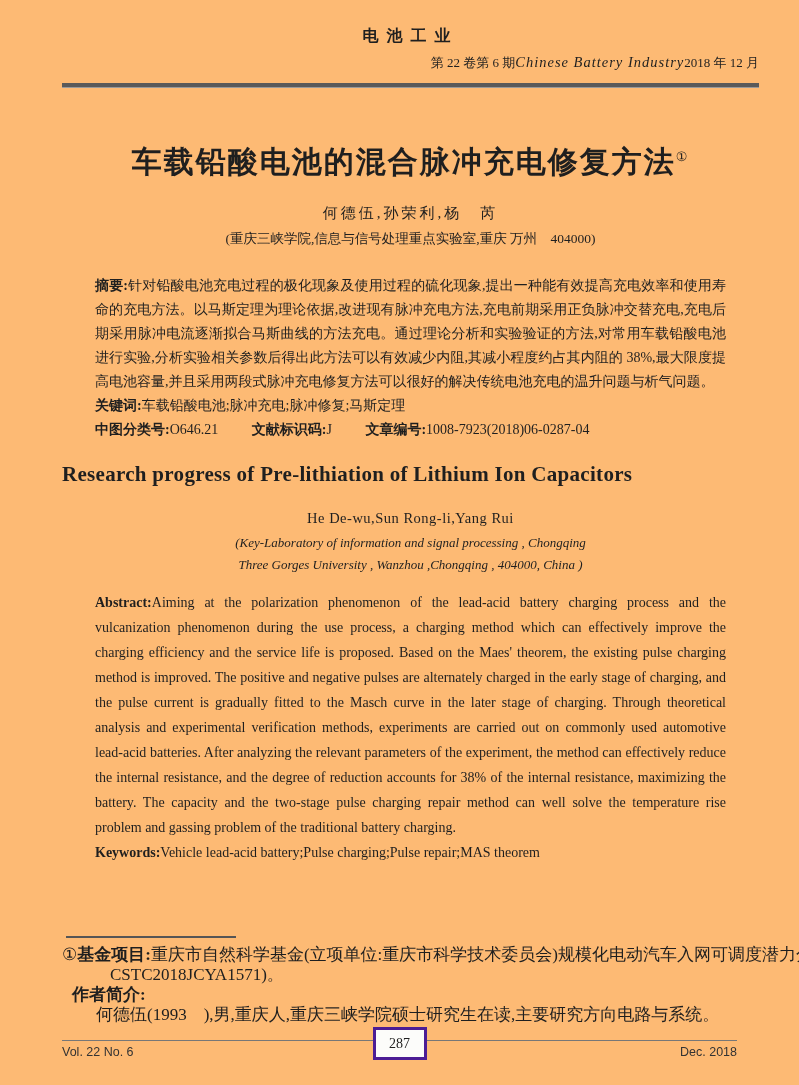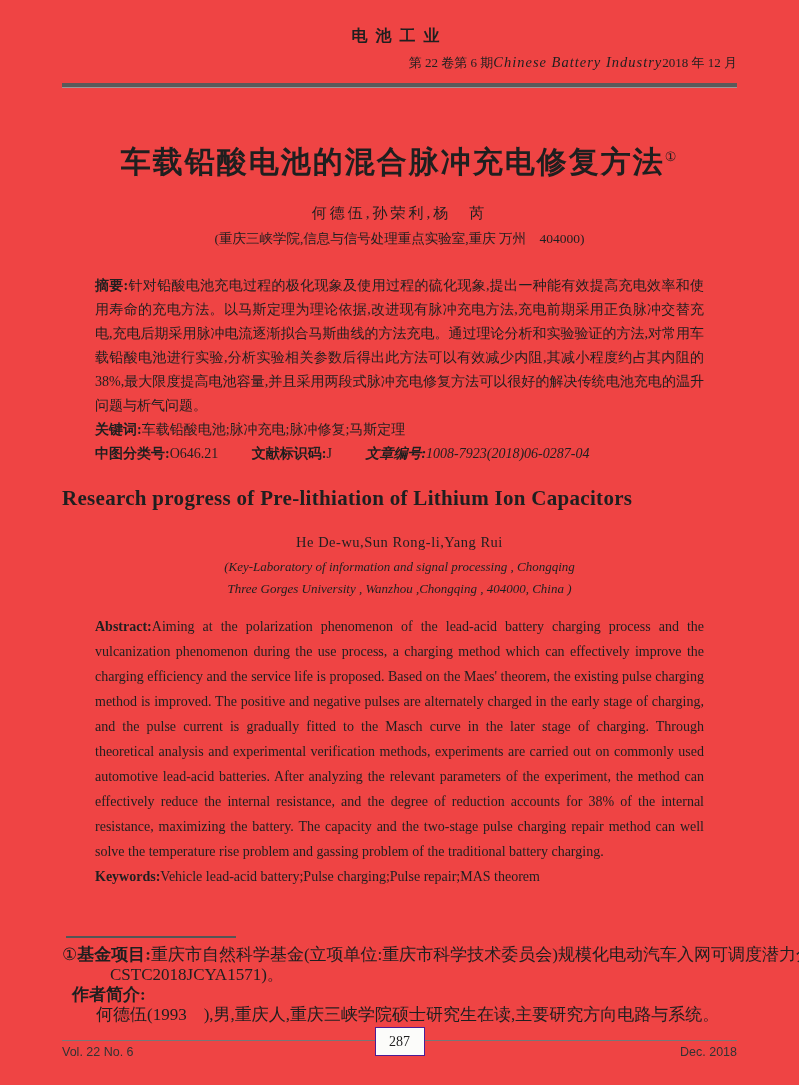--- a/index.html
+++ b/index.html
@@ -1,24 +1,24 @@
 <!DOCTYPE html>
 <html><head>
 <meta charset="utf-8">
 <style>
   html,body { margin:0; padding:0; background:#e8e8e8; }
   .page {
     position:relative;
     width:799px; height:1085px;
     margin:0 auto;
-    background:#ef4444;
+    background:#fdba74;
     color:#1f1f1f;
     font-family:"Liberation Serif","DejaVu Serif",serif;
     box-sizing:border-box;
-    padding:26px 62px 0 62px;
+    padding:26px 40px 0 62px;
     overflow:hidden;
   }
   
   .journal-zh {
     text-align:center; font-size:16px; font-weight:bold;
     letter-spacing:8px; line-height:20px;
   }
   .header-row {
     display:flex; justify-content:flex-end; align-items:baseline;
     margin-top:8px; font-size:13px; line-height:17px;
@@ -36,21 +36,21 @@
   .title-zh sup { font-size:13px; font-weight:normal; vertical-align:super; }
   .authors-zh { margin-top:20px; text-align:center; font-size:15px; line-height:21px; letter-spacing:3px; }
   .affil-zh   { margin-top:6px;  text-align:center; font-size:13.5px; line-height:18px; }
   
   .abs-zh { margin:26px 33px 0 33px; font-size:14px; line-height:24px; }
   .abs-zh .just { text-align:justify; margin:0; }
   .abs-zh p { margin:0; }
   .zh-label { font-weight:bold; }
   .clc-line { margin-top:0; }
   .clc-pair { display:inline-block; margin-right:30px; }
-  .clc-pair:last-child { margin-right:16px;font-style:italic; }
+  .clc-pair:last-child { margin-right:16px; }
   
   .title-en {
     margin:18px 0 0 0; text-align:left;
     font-size:21px; font-weight:bold; line-height:28px; letter-spacing:0.3px;
   }
   .authors-en { margin-top:20px; text-align:center; font-size:14.5px; line-height:20px; letter-spacing:0.5px; }
   .affil-en   { margin-top:4px; text-align:center; font-style:italic; font-size:13px; line-height:22px; }
   .abs-en { margin:14px 33px 0 33px; font-size:14px; line-height:25px; }
   .abs-en p { margin:0; }
   .abs-en .just { text-align:justify; }
@@ -65,21 +65,21 @@
   .fn-fund { margin-top:7px !important; white-space:nowrap; }
   .fn-fund-2 { padding-left:48px; }
   .fn-bio-label { padding-left:10px; }
   .fn-bio { padding-left:34px; }
   
   .footer { position:absolute; left:62px; right:62px; top:1026px; height:58px; }
   .footer-line { position:absolute; left:0; right:0; top:14px; height:1px; background:#777; }
   .page-box {
     position:absolute; left:50%; transform:translateX(-50%); top:1px;
     width:48px; height:27px; line-height:27px;
-    border:1px solid #4c1d95; background:#fcfcfa;
+    border:3px solid #4c1d95; background:#fcfcfa;
     text-align:center; font-size:14px;
   }
   .footer-meta {
     position:absolute; left:0; right:0; top:19px;
     display:flex; justify-content:space-between;
     font-family:"Liberation Sans","DejaVu Sans",sans-serif;
     font-size:12.5px; color:#333;gap:36px;
   }
 </style>
 </head>

